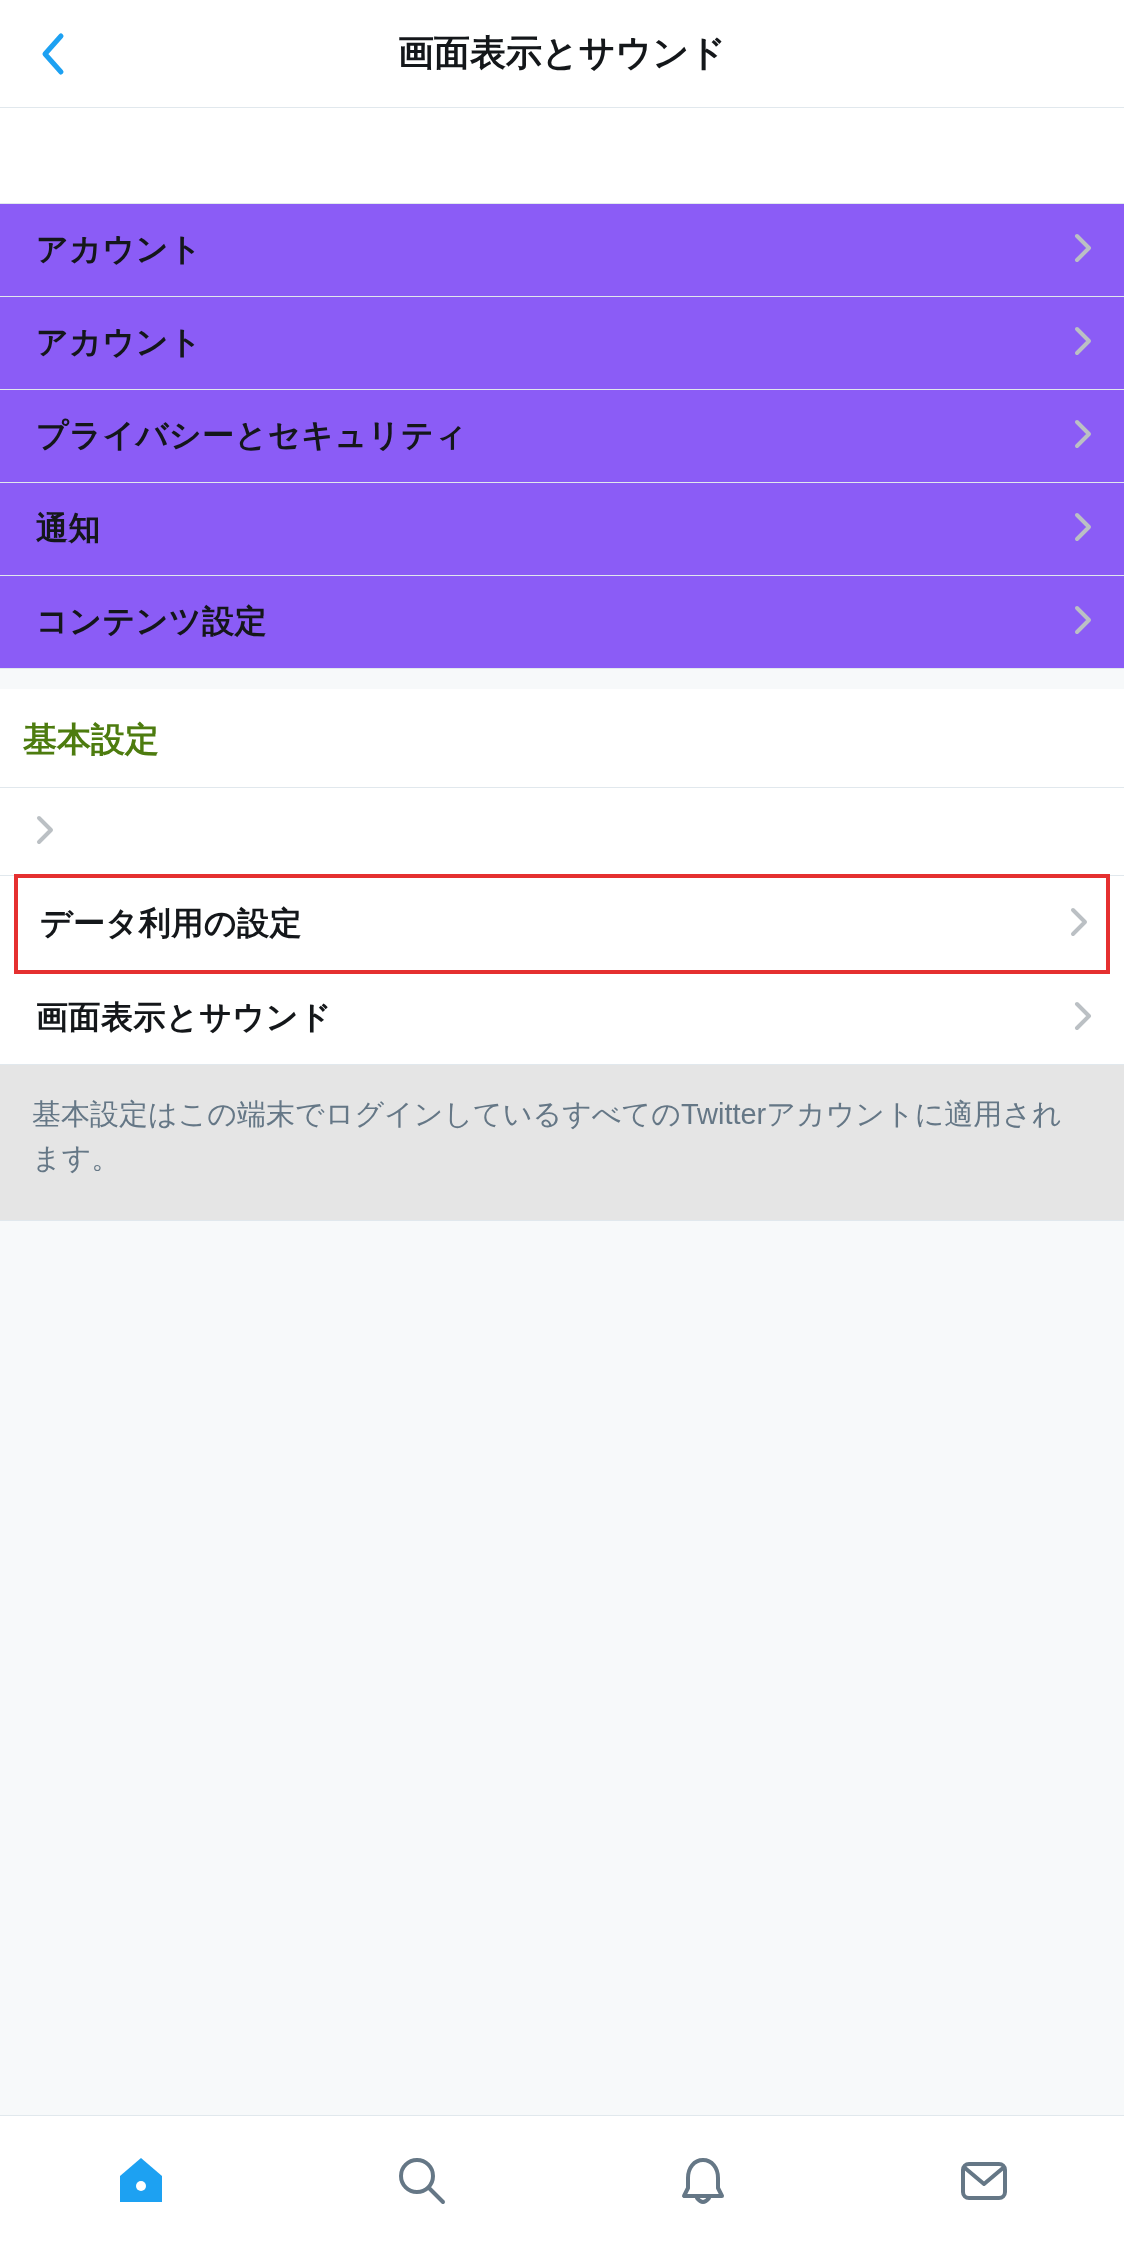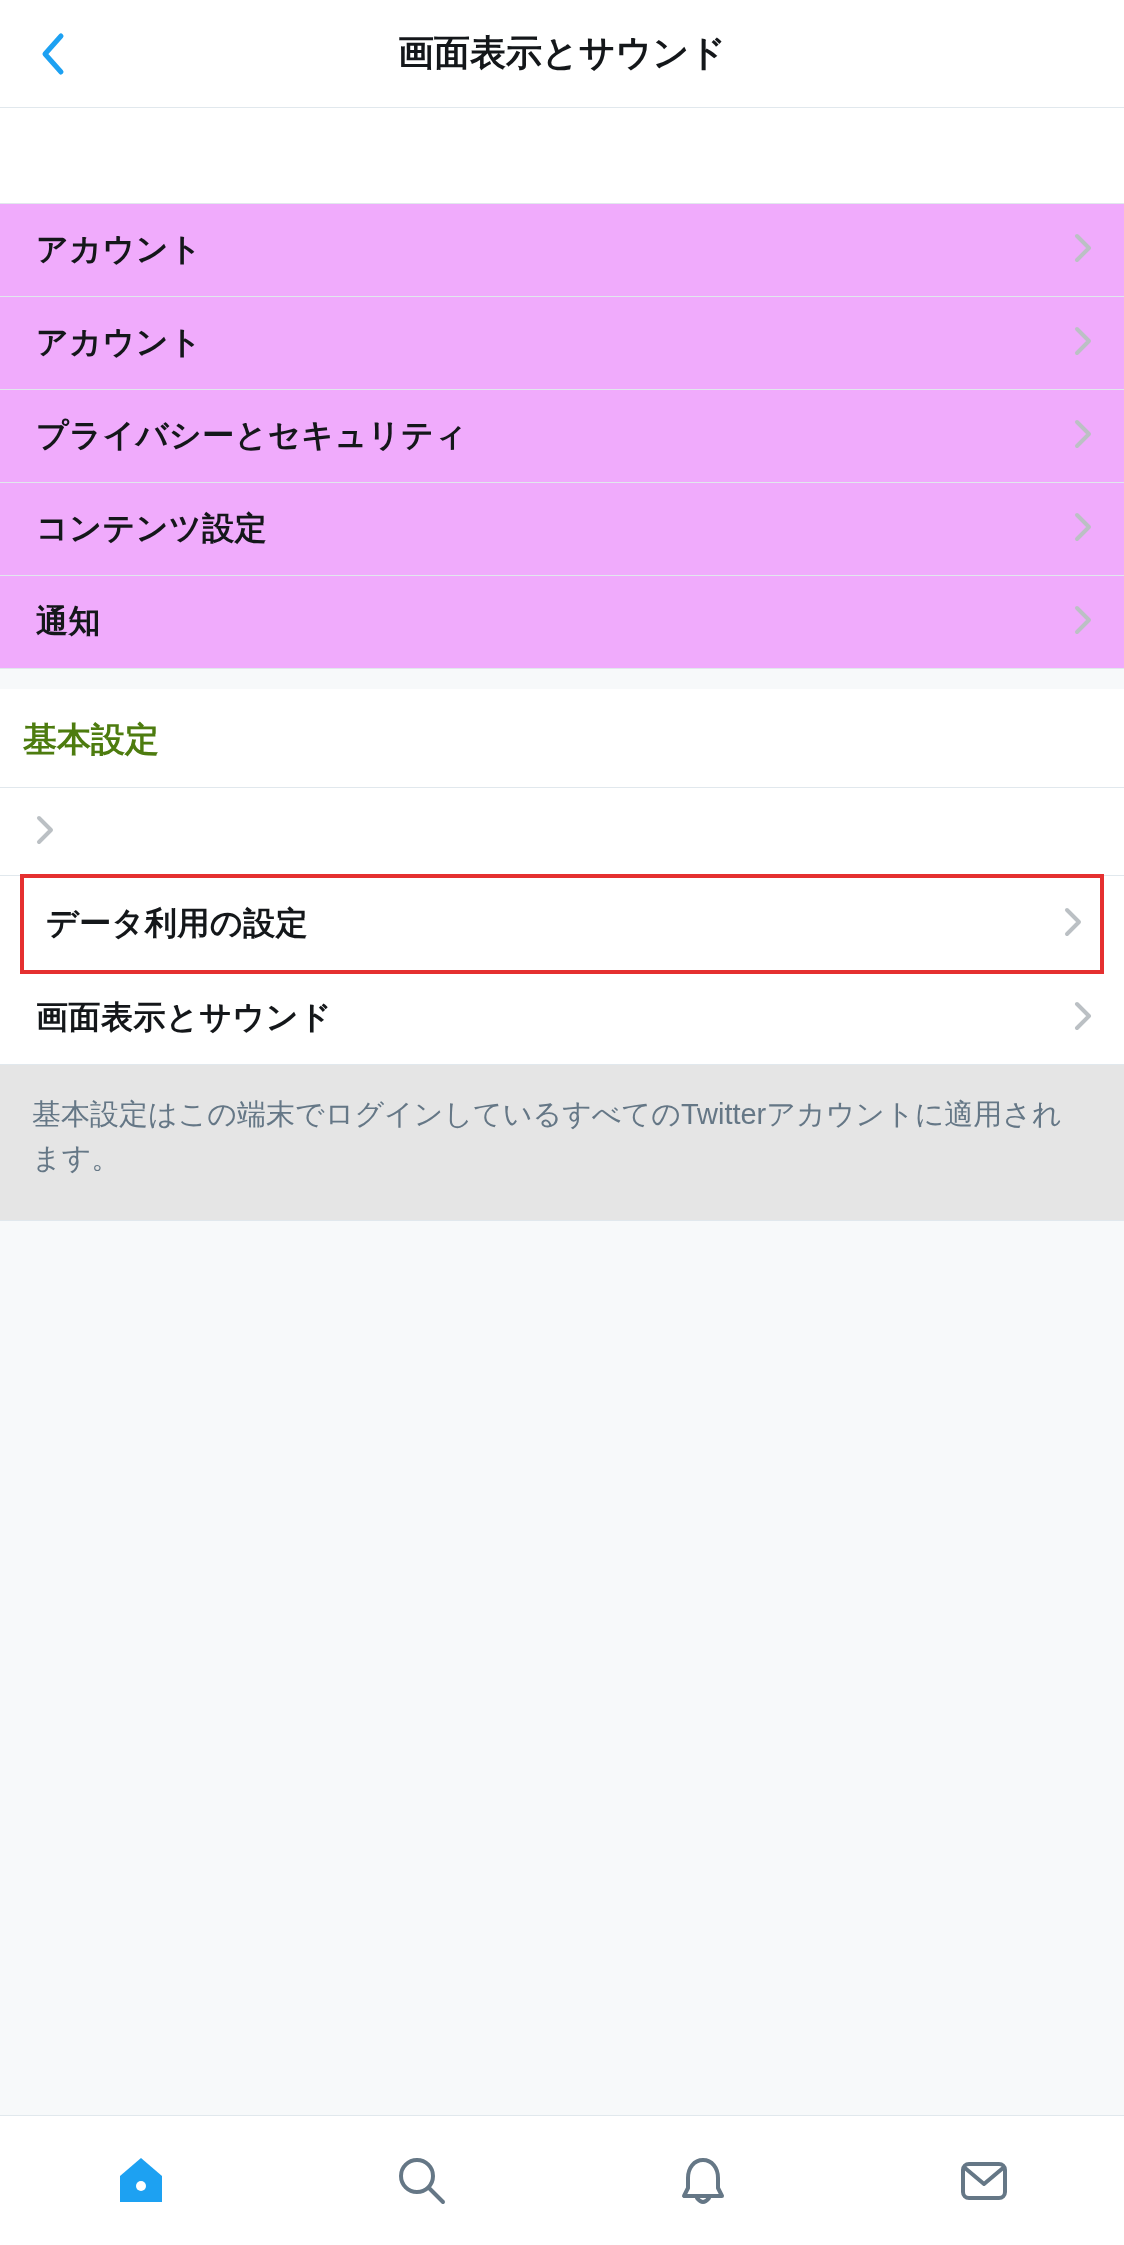--- a/index.html
+++ b/index.html
@@ -38,21 +38,21 @@
       font-size: 36px;
       font-weight: 700;
       color: #14171a;
     }
     .spacer {
       background: #ffffff;
       height: 96px;
       border-bottom: 1px solid #e1e8ed;
     }
     .section {
-      background: #f0abfc;
+      background: #8b5cf6;
     }
     .section-bottom {
       margin-top: 20px;
       background: #ffffff;
     }
     .row {
       display: flex;
       align-items: center;
       justify-content: space-between;
       padding: 24px 32px 24px 36px;
@@ -71,21 +71,21 @@
     }
     .section-title {
       font-size: 34px;
       font-weight: 800;
       color: #4d7c0f;
       padding: 28px 36px 24px 23px;
       border-bottom: 1px solid #e1e8ed;
     }
     .highlighted {
       border: 4px solid #e53030;
-      margin: -2px 20px;
+      margin: -2px 14px;
       padding: 24px 18px 24px 22px;
       position: relative;
       z-index: 2;
     }
     .footer-note {
       padding: 28px 46px 40px 32px;
       font-size: 29px;
       color: #657786;
       line-height: 1.5;
       background: #e5e5e5;
@@ -148,29 +148,29 @@
   </div>
   <div class="row">
     <span class="row-label">プライバシーとセキュリティ</span>
     <span class="chevron">
       <svg viewBox="0 0 18 30">
           <polyline points="3,3 15,15 3,27" fill="none" stroke="#bbc0c4" stroke-width="4" stroke-linecap="round" stroke-linejoin="round"></polyline>
         </svg>
     </span>
   </div>
   <div class="row">
+    <span class="row-label">通知</span>
+    <span class="chevron">
+      <svg viewBox="0 0 18 30">
+          <polyline points="3,3 15,15 3,27" fill="none" stroke="#bbc0c4" stroke-width="4" stroke-linecap="round" stroke-linejoin="round"></polyline>
+        </svg>
+    </span>
+  </div>
+  <div class="row">
     <span class="row-label">コンテンツ設定</span>
-    <span class="chevron">
-      <svg viewBox="0 0 18 30">
-          <polyline points="3,3 15,15 3,27" fill="none" stroke="#bbc0c4" stroke-width="4" stroke-linecap="round" stroke-linejoin="round"></polyline>
-        </svg>
-    </span>
-  </div>
-  <div class="row">
-    <span class="row-label">通知</span>
     <span class="chevron">
       <svg viewBox="0 0 18 30">
           <polyline points="3,3 15,15 3,27" fill="none" stroke="#bbc0c4" stroke-width="4" stroke-linecap="round" stroke-linejoin="round"></polyline>
         </svg>
     </span>
   </div>
 </div>
 
 <div class="section-bottom">
   <div class="section-title">基本設定</div>

